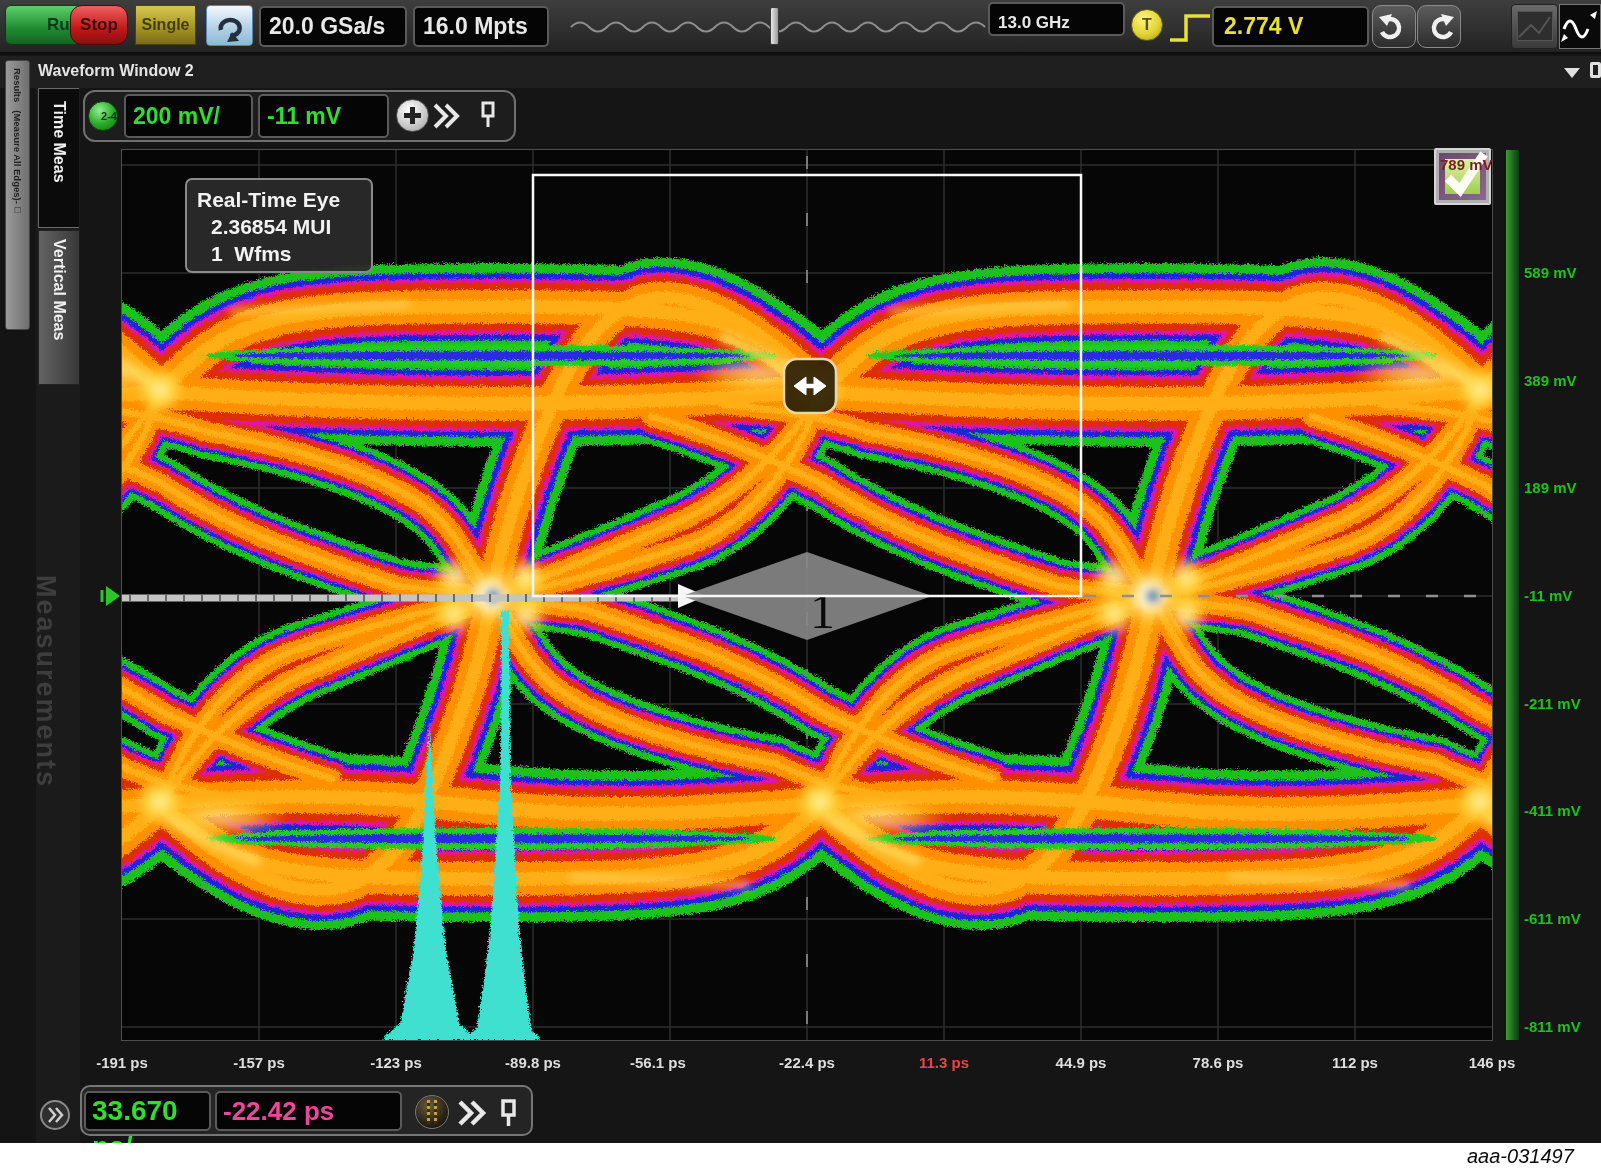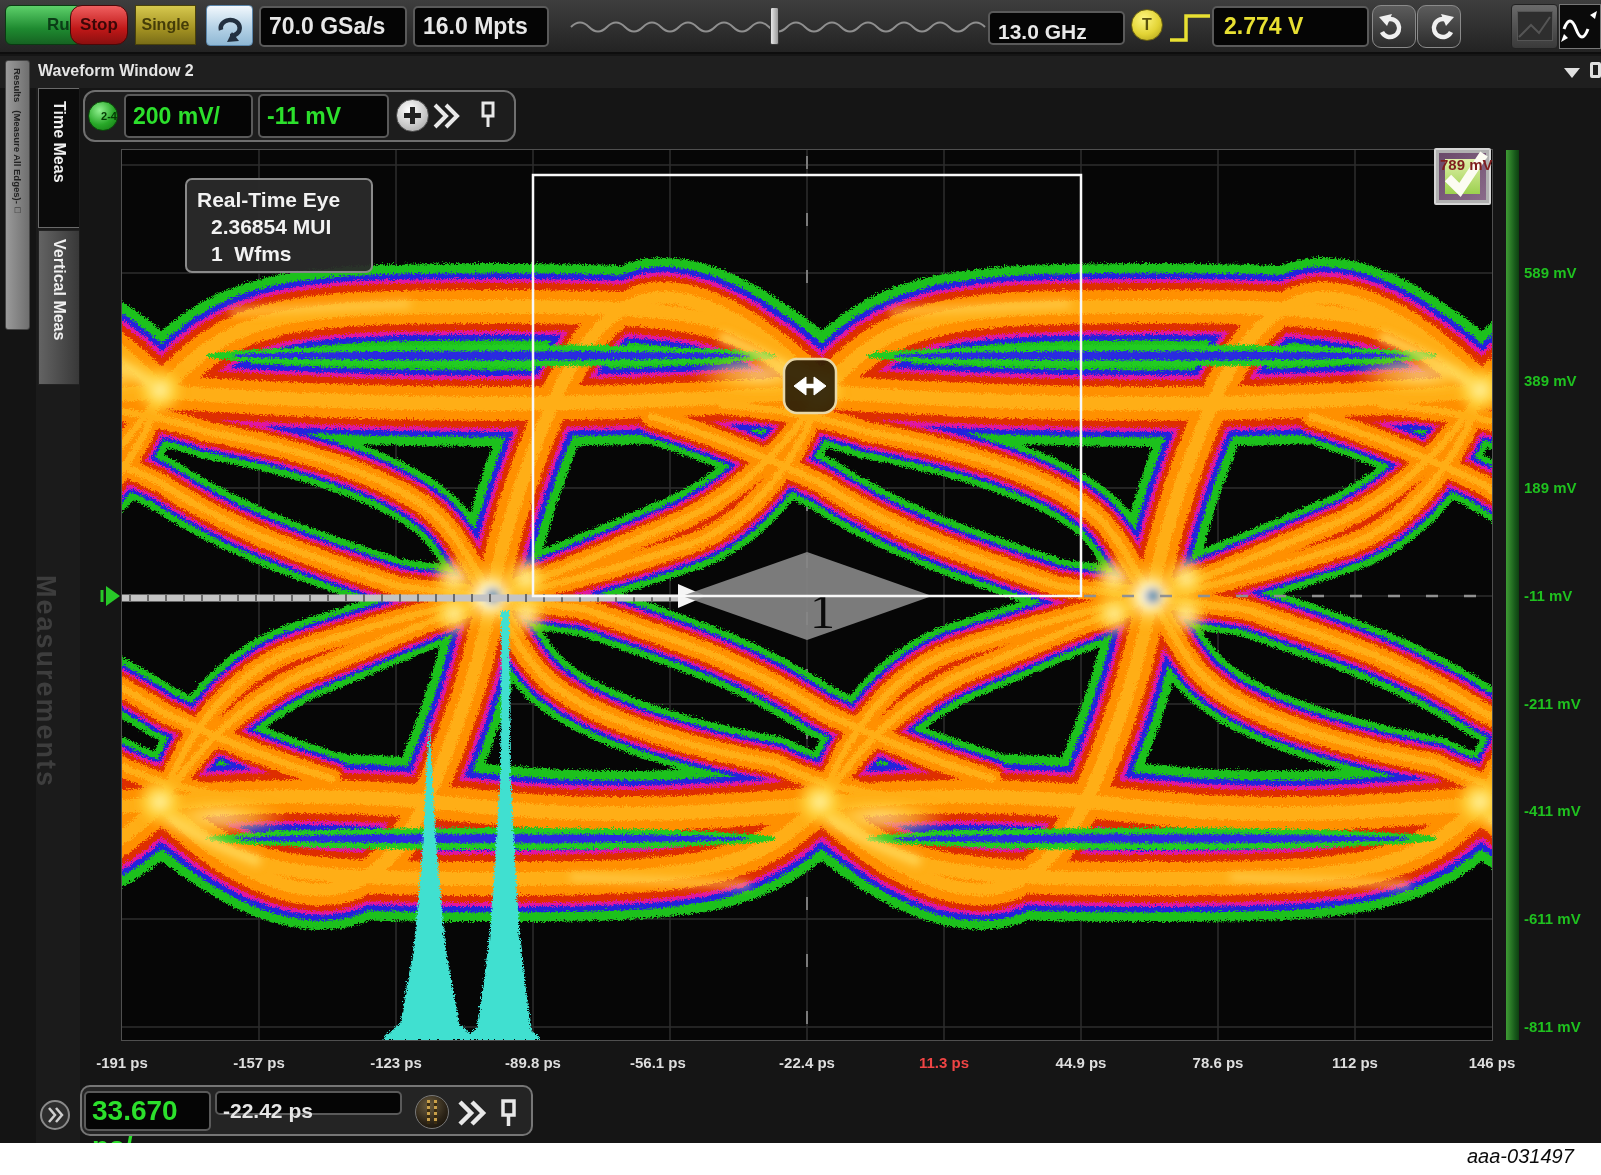--- a/index.html
+++ b/index.html
@@ -9,27 +9,27 @@
 <div class="abs" style="left:0;top:0;width:1601px;height:1143px;background:#151515"></div>
 
 <div class="abs" style="left:0;top:0;width:1601px;height:54px;background:linear-gradient(#3e3e3e,#232323);border-bottom:2px solid #0d0d0d"></div>
 <div class="abs" style="left:5px;top:5px;width:76px;height:40px;border-radius:6px;background:linear-gradient(#5dd06a,#1e8a30 60%,#166322);border:1px solid #0a3a12;color:#0a3d16;font:bold 17px 'Liberation Sans',sans-serif;text-align:right;line-height:38px">Run</div>
 <div class="abs" style="left:70px;top:5px;width:58px;height:40px;border-radius:12px;background:linear-gradient(#f06060,#c01818 60%,#8a0f0f);border:1px solid #4a0808;font:bold 17px 'Liberation Sans',sans-serif;text-align:center;line-height:38px;color:#3c0707">Stop</div>
 <div class="abs" style="left:135px;top:5px;width:61px;height:40px;border-radius:0;background:linear-gradient(#d6c84e,#a39222 60%,#7a6d18);border:1px solid #4a420a;color:#453d08;font:bold 16px 'Liberation Sans',sans-serif;text-align:center;line-height:38px">Single</div>
 <div class="abs" style="left:206px;top:5px;width:47px;height:41px;border-radius:4px;background:linear-gradient(#f2f8fd,#b5d2e6 55%,#8fb8d4);border:1px solid #5a86ab;color:#1d2d3a;text-align:center"><svg width="45" height="39" viewBox="0 0 45 39">
       <path d="M14 24 a9.5 8 0 1 1 9 6" fill="none" stroke="#223040" stroke-width="4.5"></path>
       <path d="M20 36 l12 -1 -7 -9 z" fill="#223040"></path>
     </svg></div>
-<div class="blackbox abs" style="left:259px;top:6px;width:148px;height:41px;font-size:23px;line-height:37px;padding-left:8px">70.0 GSa/s</div>
+<div class="blackbox abs" style="left:259px;top:6px;width:148px;height:41px;font-size:23px;line-height:37px;padding-left:8px">20.0 GSa/s</div>
 <div class="blackbox abs" style="left:413px;top:6px;width:136px;height:41px;font-size:23px;line-height:37px;padding-left:8px">16.0 Mpts</div>
 <svg class="abs" style="left:560px;top:0" width="440" height="54">
     <path d="M11 27 q9 -9 18 0 t18 0 t18 0 t18 0 t18 0 t18 0 t18 0 t18 0 t18 0 t18 0 t18 0 t18 0 t18 0 t18 0 t18 0 t18 0 t18 0 t18 0 t18 0 t18 0 t18 0 t18 0 t18 0" fill="none" stroke="#8f8f8f" stroke-width="2"></path>
   </svg>
 <div class="abs" style="left:770px;top:7px;width:9px;height:38px;background:linear-gradient(90deg,#e8e8e8,#9a9a9a);border:1px solid #3a3a3a;border-radius:2px"></div>
-<div class="blackbox abs" style="left:988px;top:11px;width:137px;height:34px;font-size:21px;line-height:37px;padding-left:8px">13.0 GHz</div>
+<div class="blackbox abs" style="left:988px;top:2px;width:137px;height:34px;font-size:17px;line-height:37px;padding-left:8px">13.0 GHz</div>
 <div class="abs" style="left:1131px;top:9px;width:32px;height:32px;border-radius:50%;background:radial-gradient(circle at 40% 30%,#fdf680,#e3d435 55%,#a89a18);border:1px solid #6a6010;color:#5a520e;font:bold 16px 'Liberation Sans',sans-serif;text-align:center;line-height:30px">T</div>
 <svg class="abs" style="left:1168px;top:8px" width="46" height="38">
     <path d="M2 32 L18 32 L18 8 L42 8" fill="none" stroke="#e8e032" stroke-width="3.5"></path>
   </svg>
 <div class="blackbox abs" style="left:1212px;top:6px;width:157px;height:41px;font-size:23px;line-height:37px;padding-left:10px;color:#e8e032">2.774 V</div>
 <div class="abs" style="left:1372px;top:5px;width:44px;height:43px;border-radius:9px;background:linear-gradient(#5c5c5c,#2c2c2c);border:1px solid #8a8a8a"><svg width="42" height="41" viewBox="0 0 42 41">
       <path d="M13 14 a9 9 0 1 1 -4 12" fill="none" stroke="#f0f0f0" stroke-width="4.5"></path>
       <path d="M19 8 l-13 3 8 9 z" fill="#f0f0f0"></path>
     </svg></div>
 <div class="abs" style="left:1417px;top:5px;width:44px;height:43px;border-radius:9px;background:linear-gradient(#5c5c5c,#2c2c2c);border:1px solid #8a8a8a"><svg width="42" height="41" viewBox="0 0 42 41">
@@ -628,21 +628,21 @@
 <div style="position:absolute;left:630px;top:1054px;width:80px;font:bold 15px 'Liberation Sans',sans-serif;color:#dedede;white-space:nowrap">-56.1 ps</div>
 <div style="position:absolute;left:767px;top:1054px;width:80px;text-align:center;font:bold 15px 'Liberation Sans',sans-serif;color:#dedede;white-space:nowrap">-22.4 ps</div>
 <div style="position:absolute;left:904px;top:1054px;width:80px;text-align:center;font:bold 15px 'Liberation Sans',sans-serif;color:#ef4444;white-space:nowrap">11.3 ps</div>
 <div style="position:absolute;left:1041px;top:1054px;width:80px;text-align:center;font:bold 15px 'Liberation Sans',sans-serif;color:#dedede;white-space:nowrap">44.9 ps</div>
 <div style="position:absolute;left:1178px;top:1054px;width:80px;text-align:center;font:bold 15px 'Liberation Sans',sans-serif;color:#dedede;white-space:nowrap">78.6 ps</div>
 <div style="position:absolute;left:1315px;top:1054px;width:80px;text-align:center;font:bold 15px 'Liberation Sans',sans-serif;color:#dedede;white-space:nowrap">112 ps</div>
 <div style="position:absolute;left:1452px;top:1054px;width:80px;text-align:center;font:bold 15px 'Liberation Sans',sans-serif;color:#dedede;white-space:nowrap">146 ps</div>
 
 <div class="abs" style="left:80px;top:1085px;width:453px;height:51px;border:2px solid #767676;border-radius:10px;background:#242424"></div>
 <div class="abs blackbox" style="left:84px;top:1091px;width:127px;height:40px;font-size:28px;line-height:36px;padding-left:6px;color:#2ce02c">33.670 ps/</div>
-<div class="abs blackbox" style="left:215px;top:1091px;width:187px;height:24px;font-size:21px;line-height:36px;padding-left:6px;color:#e5e5e5">-22.42 ps</div>
+<div class="abs blackbox" style="left:215px;top:1091px;width:187px;height:40px;font-size:26px;line-height:36px;padding-left:6px;color:#ec4899">-22.42 ps</div>
 <div class="abs" style="left:415px;top:1095px;width:34px;height:34px;border-radius:50%;background:radial-gradient(circle at 40% 30%,#6a5c40,#2a2216 60%,#120d06);border:1px solid #777"></div>
 <div class="abs" style="left:427px;top:1100px;width:3px;height:24px;background:repeating-linear-gradient(#c9a04a 0 3px,#3a2c10 3px 6px)"></div>
 <div class="abs" style="left:434px;top:1100px;width:3px;height:24px;background:repeating-linear-gradient(#c9a04a 0 3px,#3a2c10 3px 6px)"></div>
 <svg class="abs" style="left:456px;top:1098px" width="32" height="30">
     <path d="M4 4 L15 15 L4 26 M16 4 L27 15 L16 26" stroke="#e8e8e8" stroke-width="4.5" fill="none"></path>
   </svg>
 <svg class="abs" style="left:496px;top:1097px" width="26" height="32">
     <rect x="7" y="4" width="11" height="14" fill="none" stroke="#e8e8e8" stroke-width="3.5"></rect>
     <line x1="12.5" y1="18" x2="12.5" y2="29" stroke="#e8e8e8" stroke-width="3.5"></line>
   </svg>

